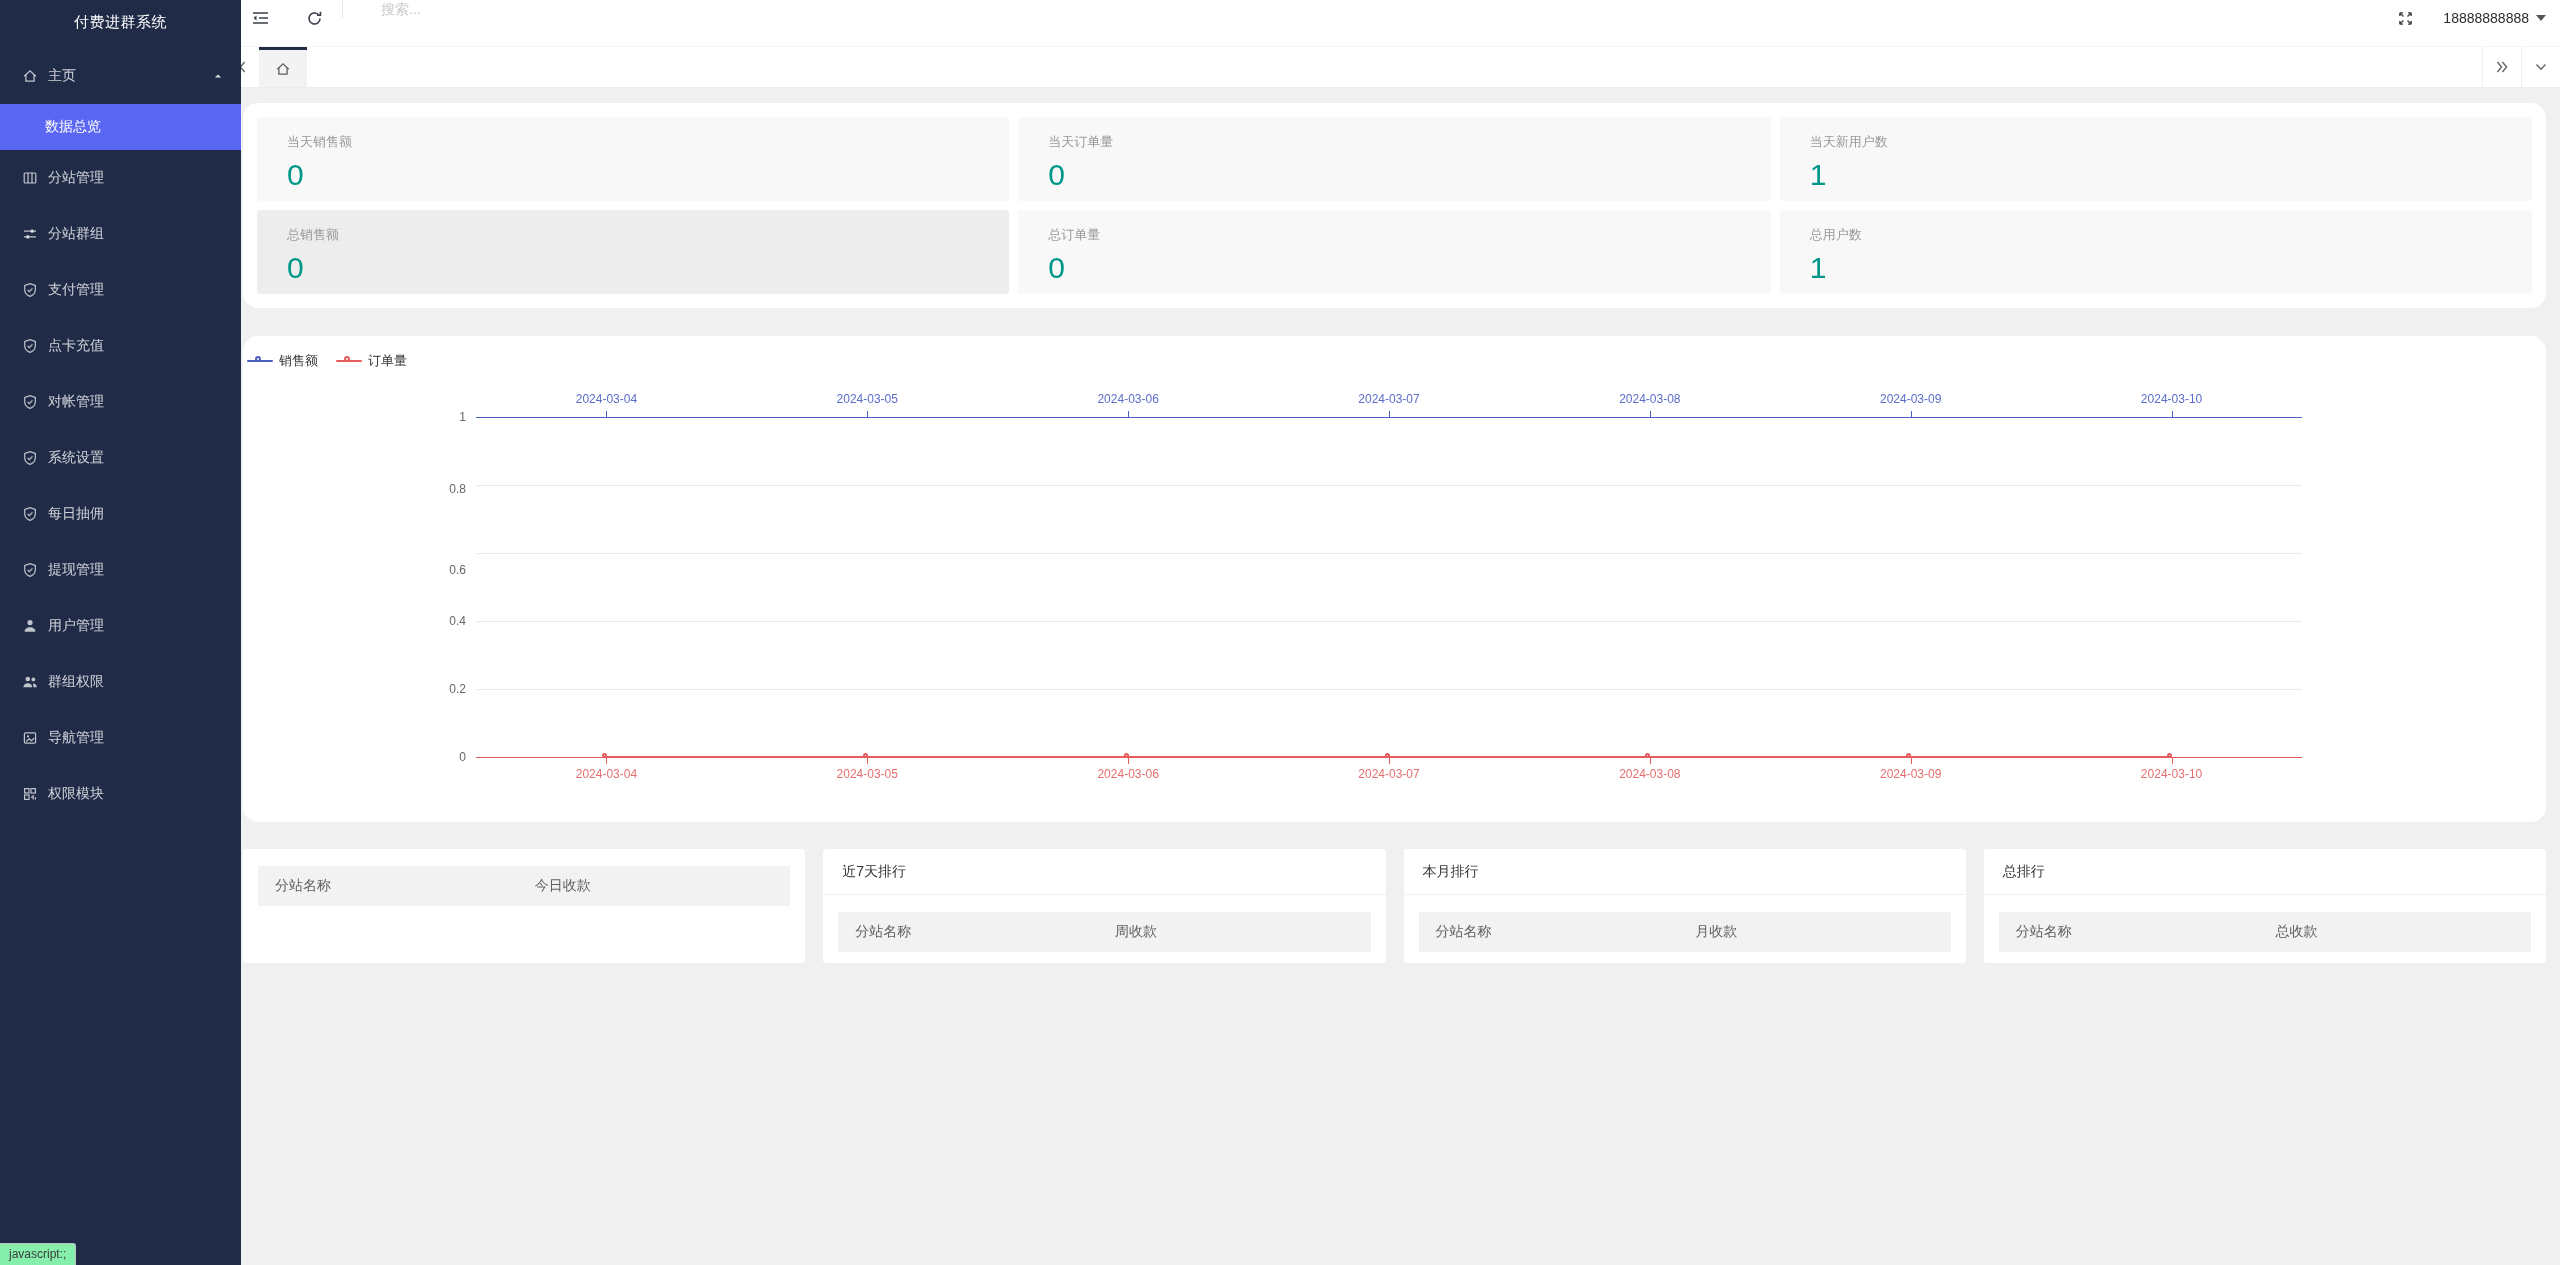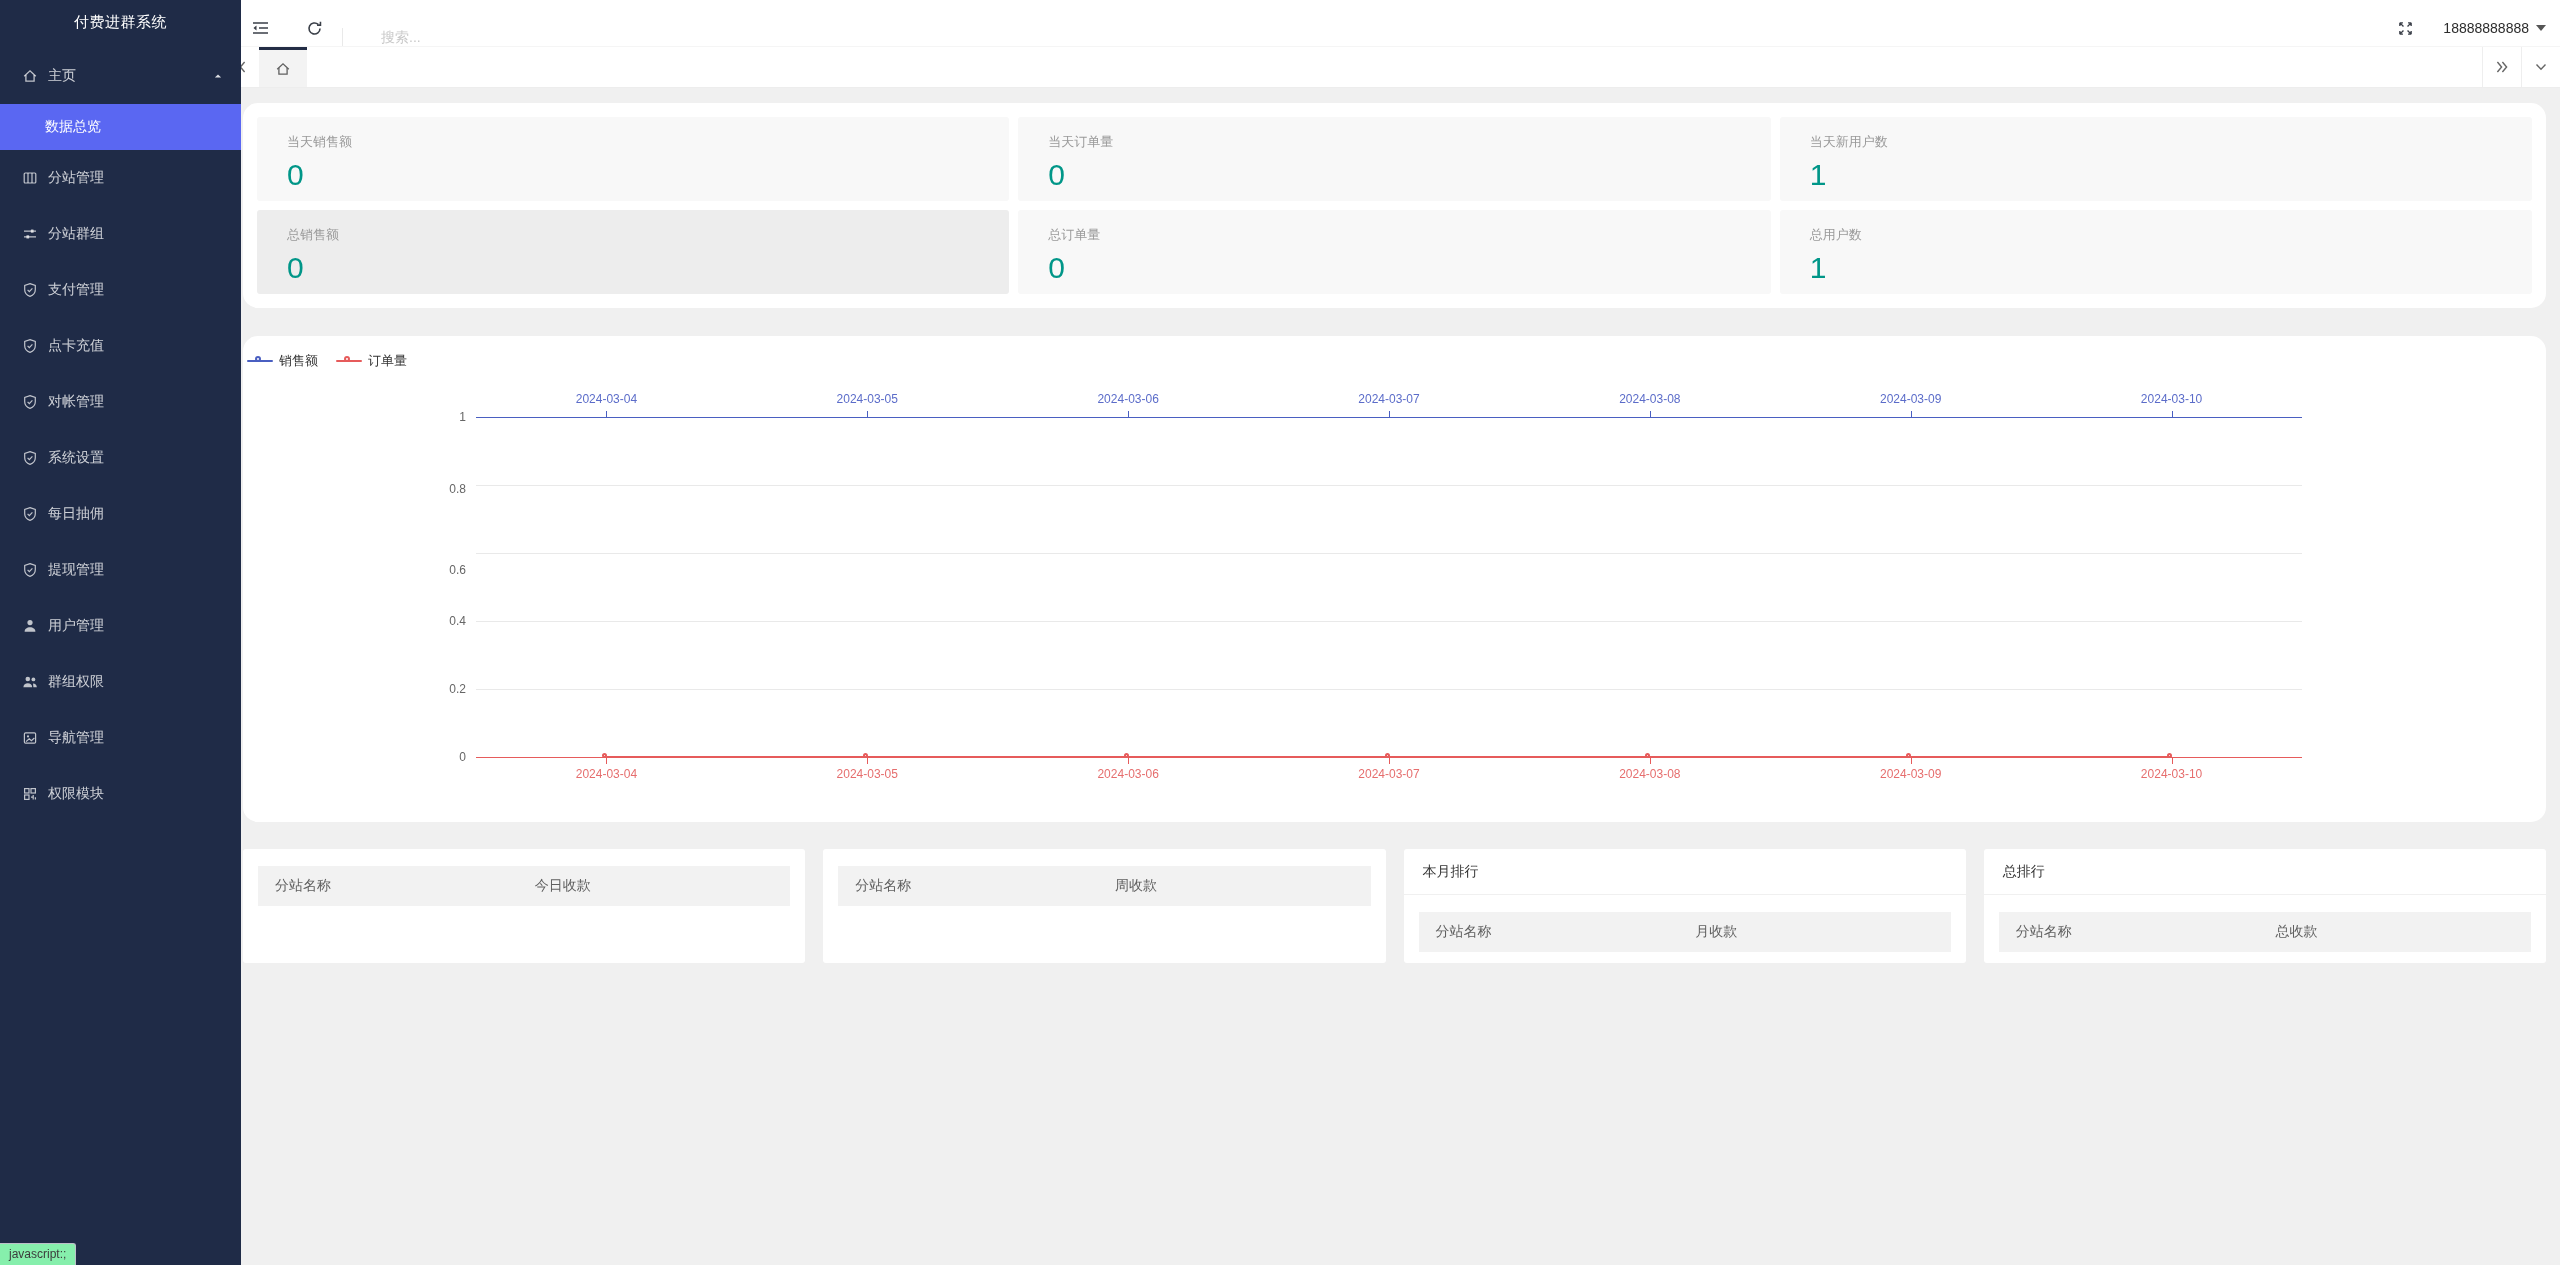--- a/index.html
+++ b/index.html
@@ -13,21 +13,21 @@
   
   .sidebar{position:absolute;left:0;top:0;width:241px;height:1265px;background:#1f2b47;z-index:5}
   .sidebar-title{height:44px;line-height:44px;text-align:center;color:#ffffff;font-size:15px;letter-spacing:.5px}
   .menu{padding-top:4px}
   .menu-item{height:56px;display:flex;align-items:center;padding:0 18px 0 22px;color:rgba(255,255,255,.78);font-size:14px;cursor:pointer}
   .mi-icon{width:16px;height:16px;margin-right:10px;display:inline-flex;align-items:center;justify-content:center;color:rgba(255,255,255,.72);flex:none}
   .mi-caret{margin-left:auto;display:flex;color:rgba(255,255,255,.85)}
   .submenu-item{height:46px;display:flex;align-items:center;padding-left:45px;color:rgba(255,255,255,.78);font-size:14px;cursor:pointer}
   .submenu-item.active{background:#5a67f2;color:#ffffff}
   
-  .topbar{position:absolute;left:220px;top:0;right:0;height:47px;background:#fff;display:flex;align-items:flex-end;padding:0 14px 0 22px;border-bottom:1px solid #f5f5f5}
+  .topbar{position:absolute;left:220px;top:0;right:0;height:47px;background:#fff;display:flex;align-items:flex-start;padding:0 14px 0 22px;border-bottom:1px solid #f5f5f5}
   .tb-btn{width:36px;height:36px;border:0;background:none;padding:0;display:flex;align-items:center;justify-content:center;color:#3a3f48;cursor:pointer}
   .tb-divider{width:1px;height:18px;background:#e9e9e9;margin-left:10px}
   .search-input{border:0;outline:0;font-size:14px;color:#333;margin-left:36px;flex:1;background:transparent}
   .search-input::placeholder{color:#c9c9c9}
   .tb-right{display:flex;align-items:center;margin-left:auto;gap:20px}
   .user-trigger{display:flex;align-items:center;gap:7px;font-size:14px;color:#2c2c2c;cursor:pointer;white-space:nowrap}
   .caret-down-tri{width:0;height:0;border-left:5px solid transparent;border-right:5px solid transparent;border-top:6px solid #555}
   
   .tabbar{position:absolute;left:220px;top:47px;right:0;height:41px;background:#fff;display:flex;align-items:stretch;border-bottom:1px solid #ededed}
   .tab-nav-btn{width:39px;display:flex;align-items:center;justify-content:center;color:#666;background:none;border:0;cursor:pointer;padding:0}
@@ -374,20 +374,21 @@
     </section>
 
   <section class="rankings" id="rankings">
       <div class="rank-card">
         <div class="rank-header">
           <div class="rank-col-name">分站名称</div>
           <div class="rank-col-amount">今日收款</div>
         </div>
       </div>
       <div class="rank-card">
+        <div class="rank-title">近7天排行</div>
         <div class="rank-header">
           <div class="rank-col-name">分站名称</div>
           <div class="rank-col-amount">周收款</div>
         </div>
       </div>
       <div class="rank-card">
         <div class="rank-title">本月排行</div>
         <div class="rank-header">
           <div class="rank-col-name">分站名称</div>
           <div class="rank-col-amount">月收款</div>

